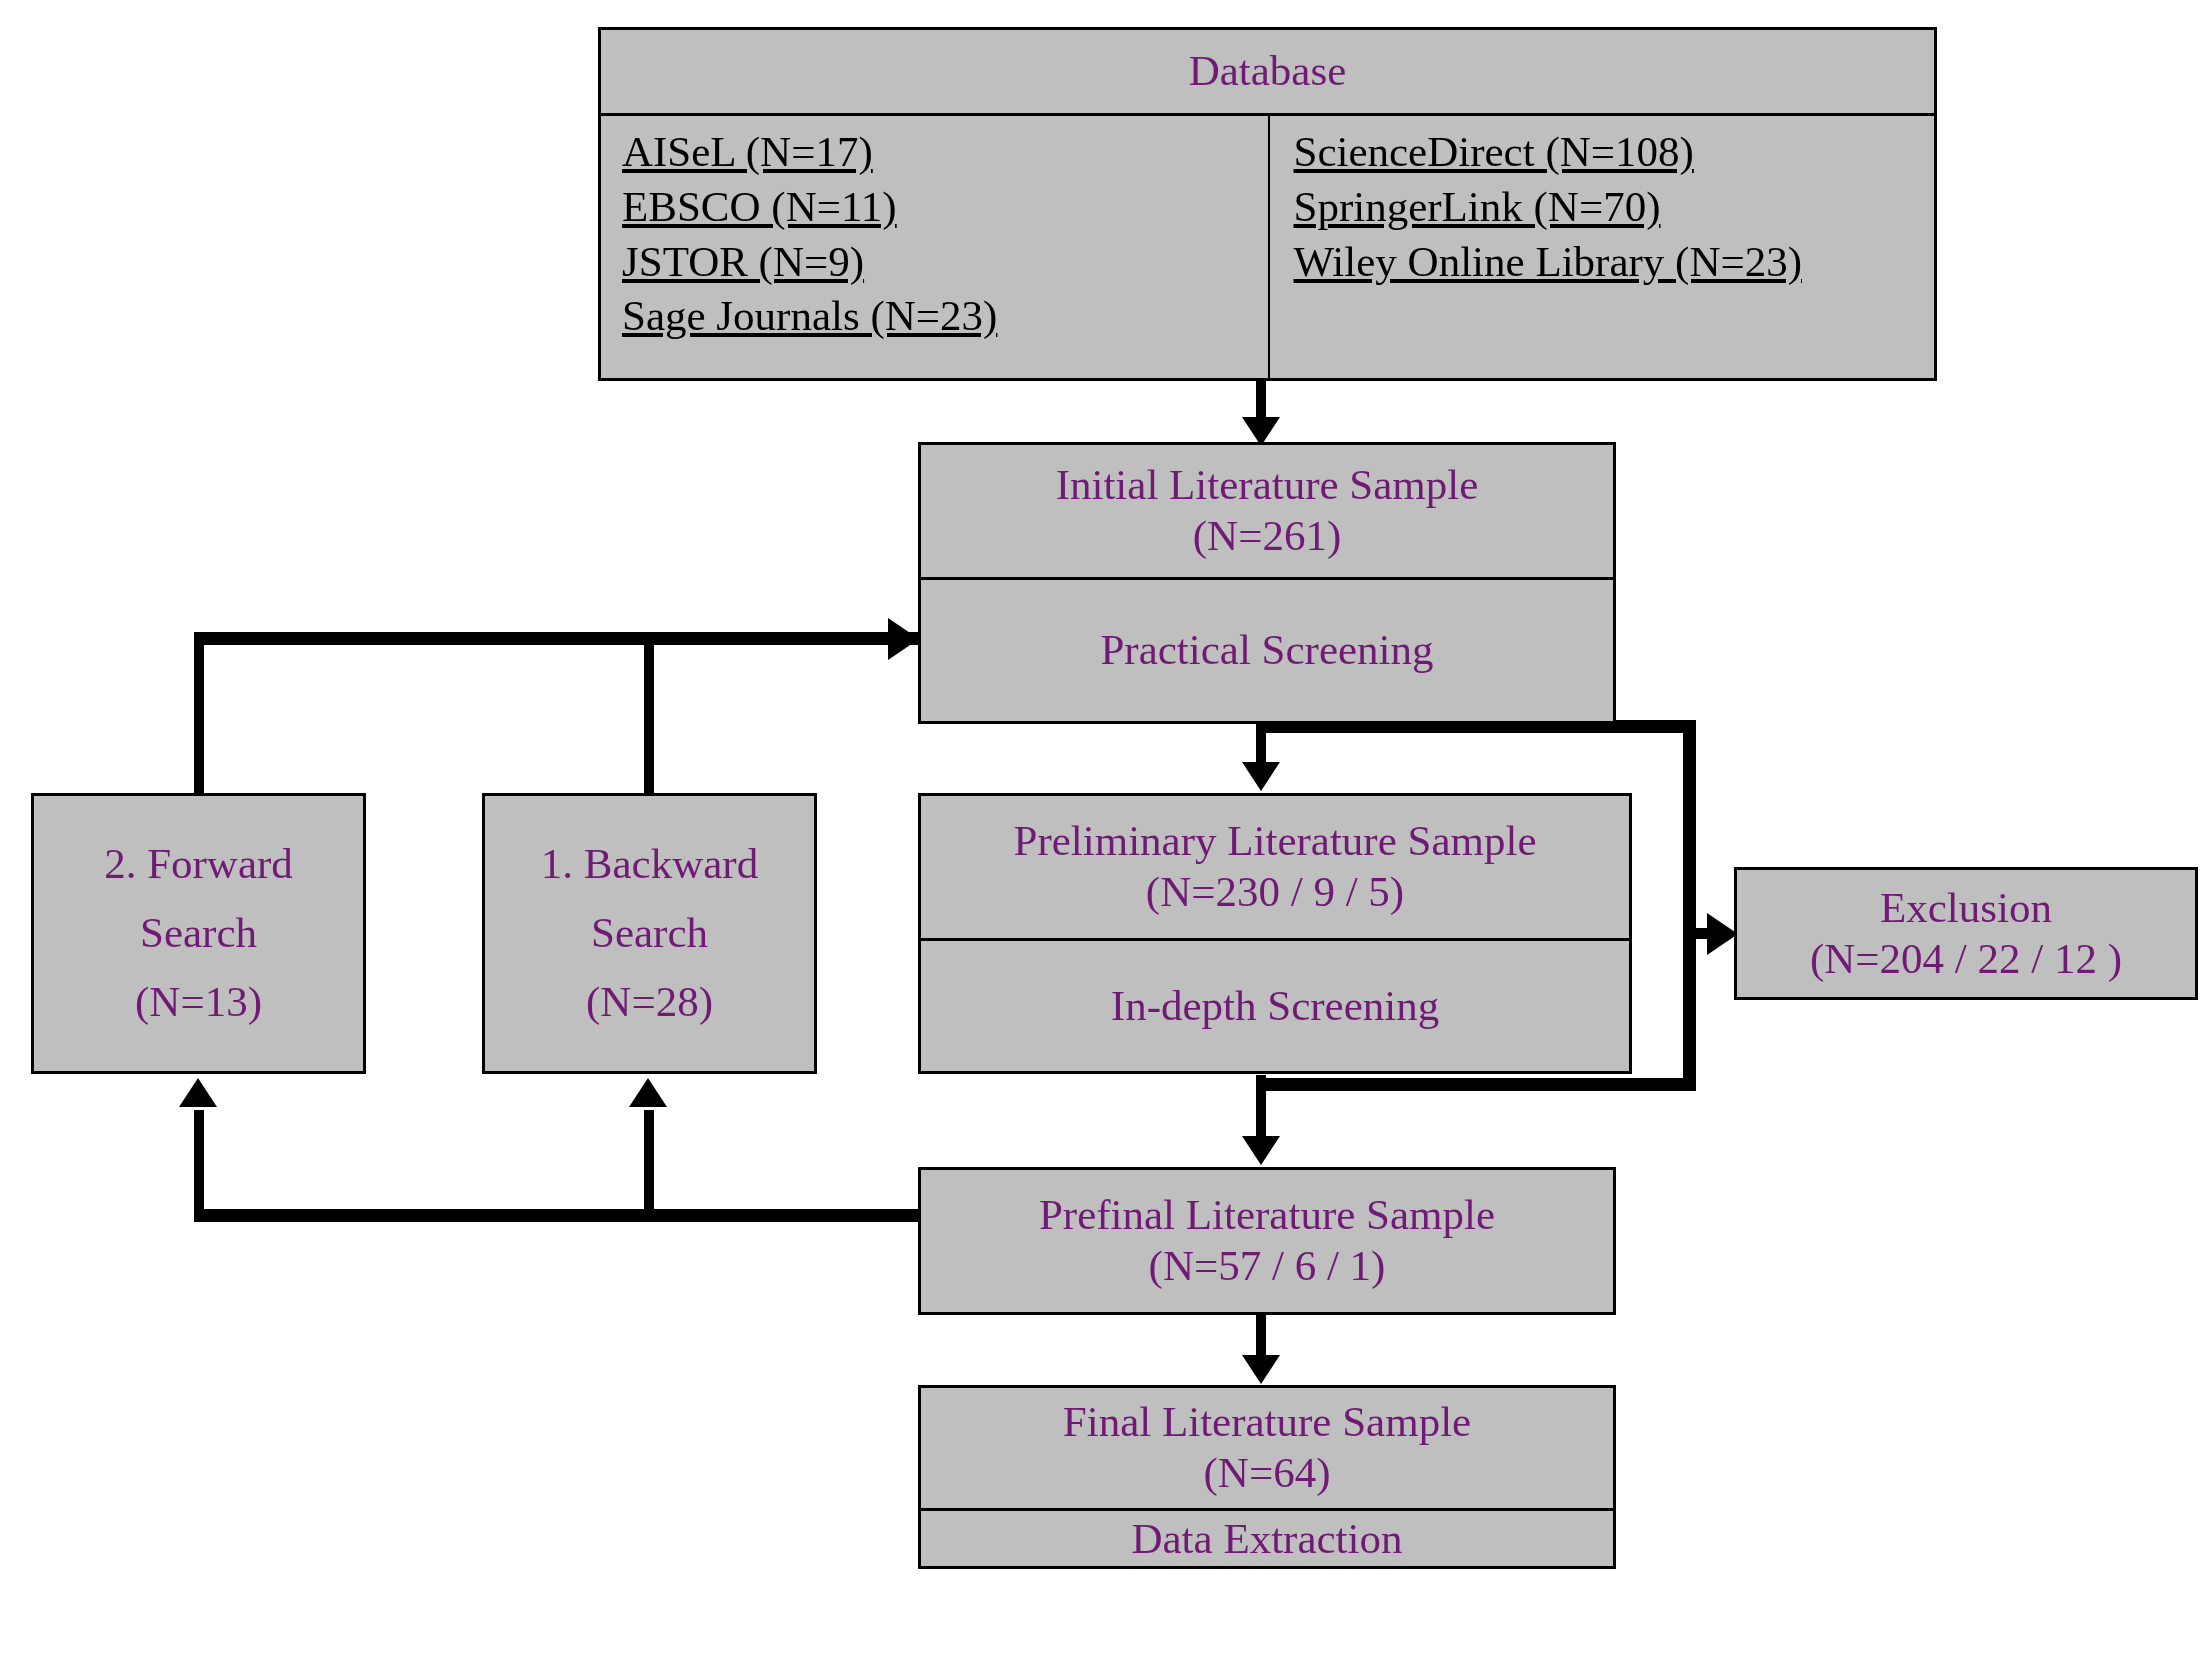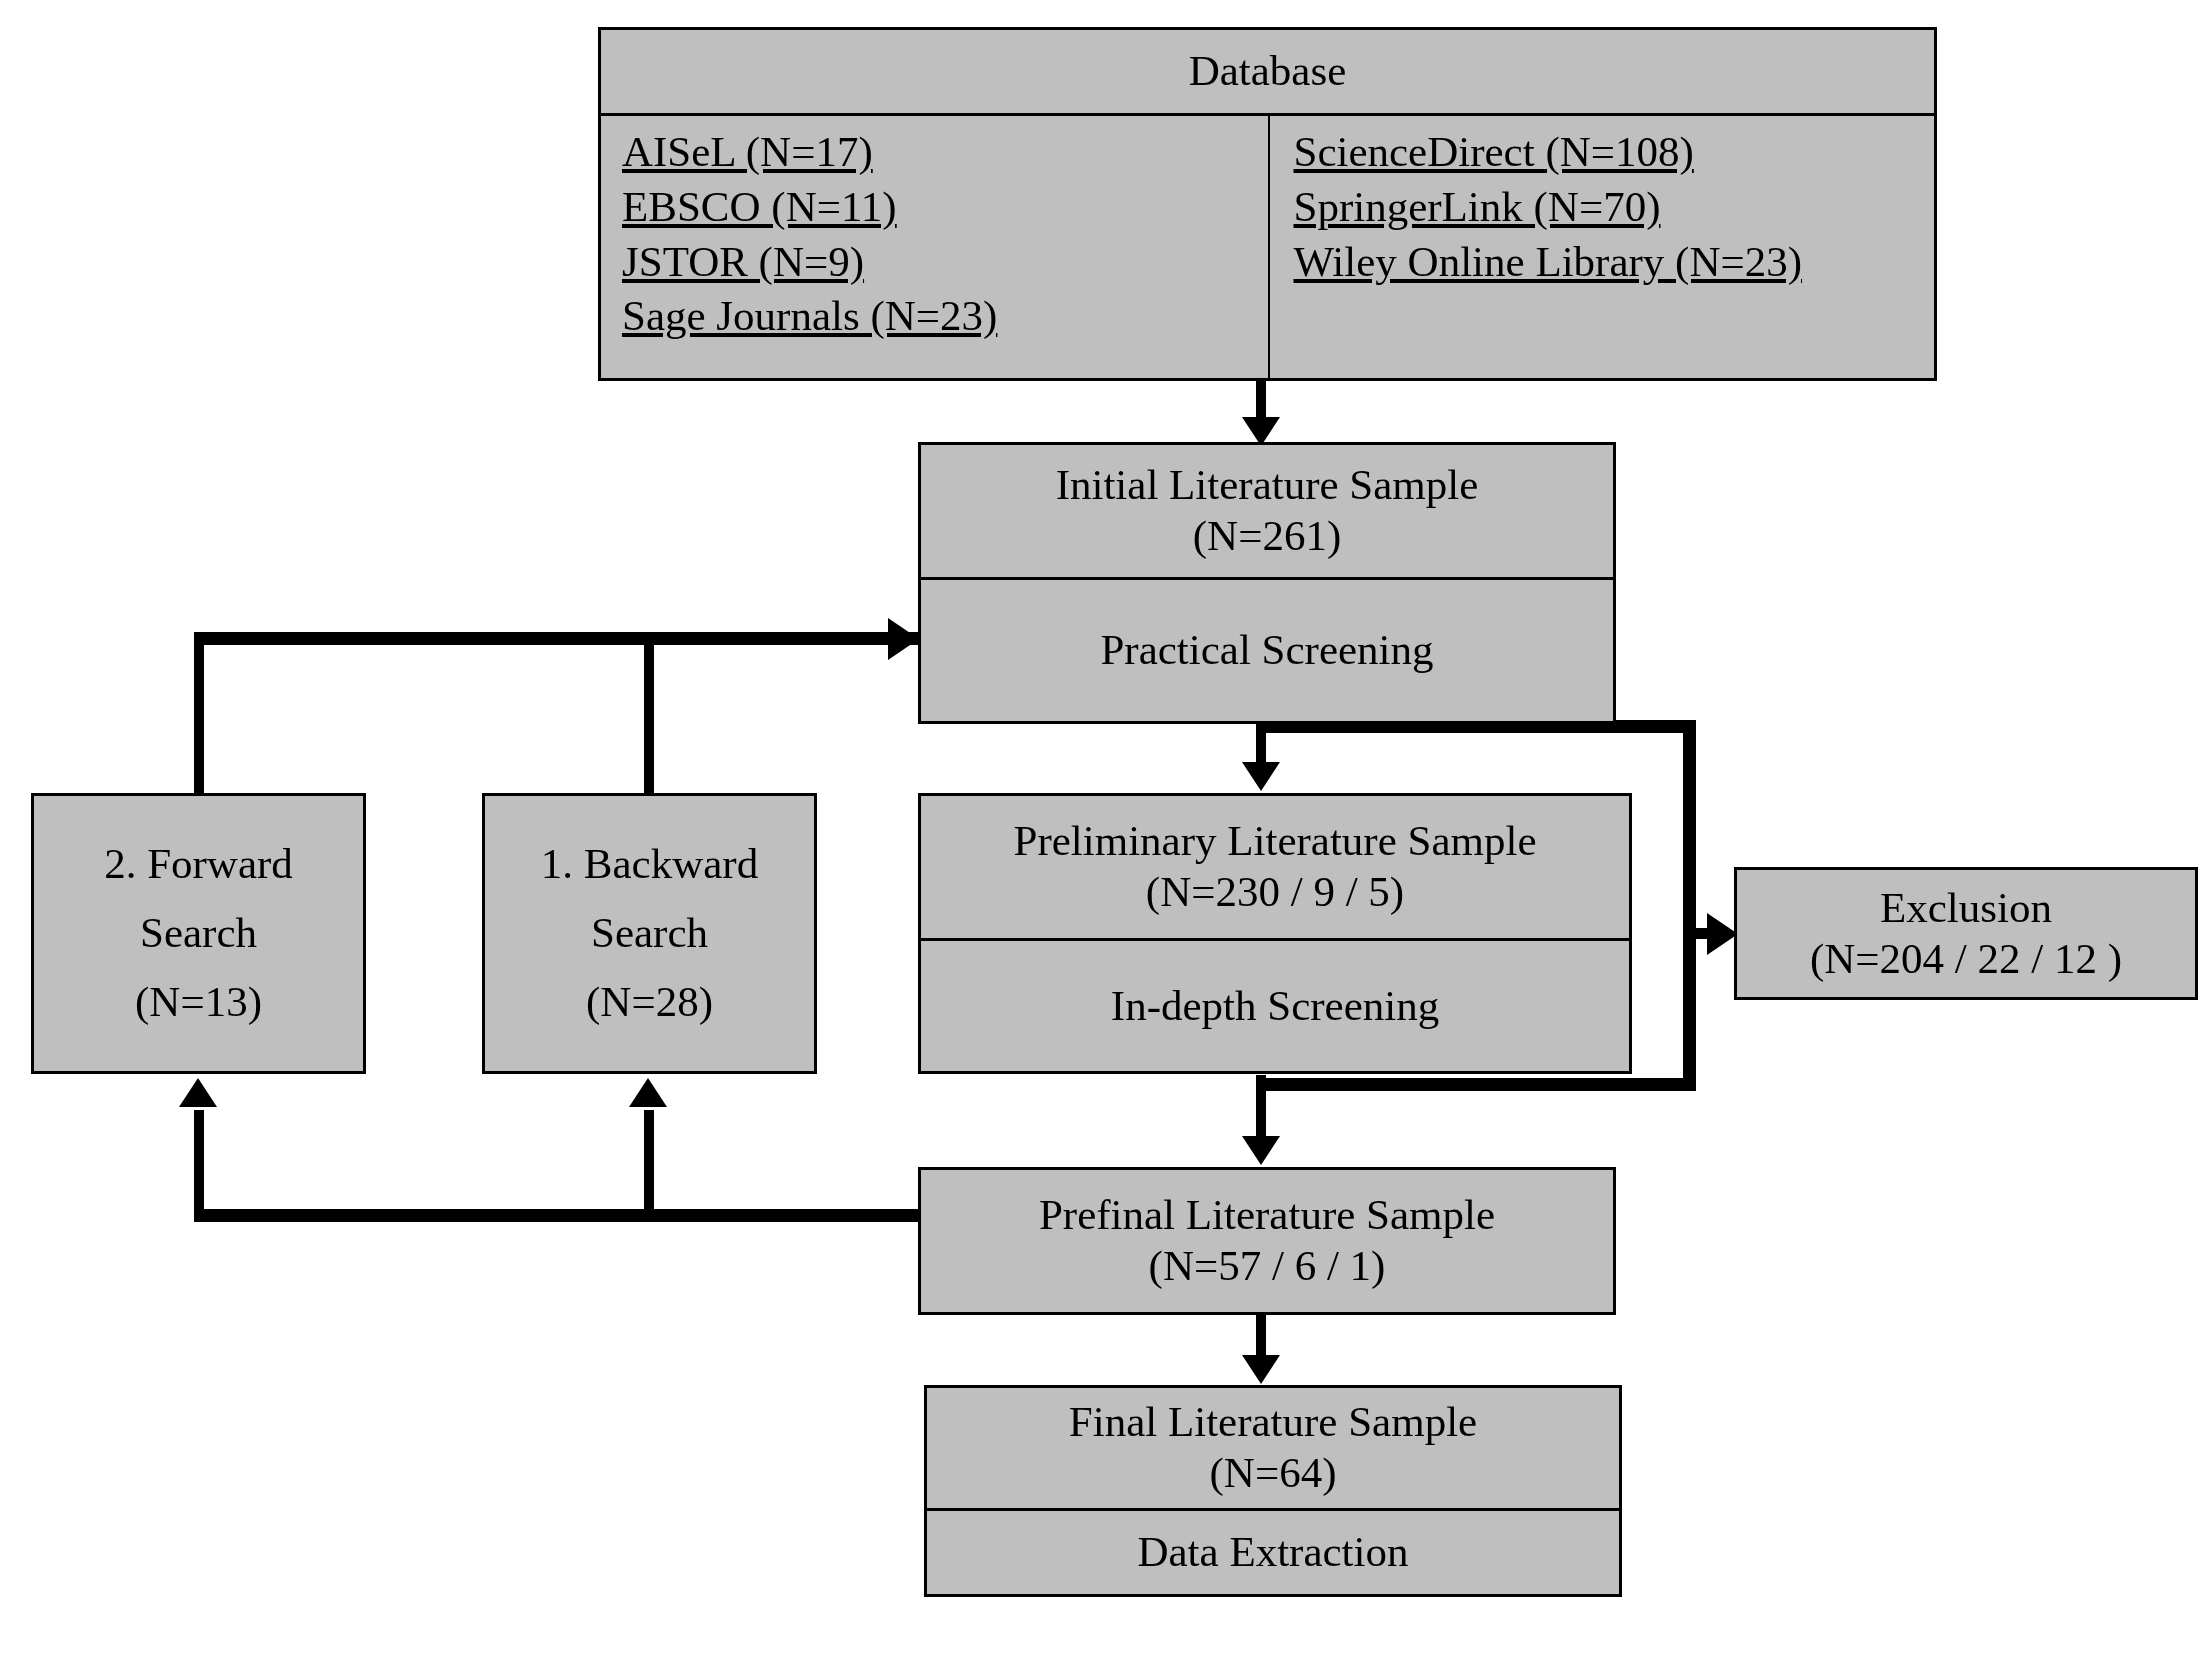--- a/index.html
+++ b/index.html
@@ -25,21 +25,21 @@
     flex-direction: column;
     z-index: 5;
   }
   .cell {
     box-sizing: border-box;
     display: flex;
     flex-direction: column;
     align-items: center;
     justify-content: center;
     text-align: left;
-    color: #000000;
+    color: #701a75;
     line-height: 1.18;
     padding: 2.8px 7px;
   }
   .cell.divider-top {
     border-top: 3.5px solid #000000;
   }
   .txt {
     display: block;
     white-space: nowrap;
   }
@@ -78,21 +78,21 @@
   #initial-top   { flex: 0 0 132px; }
   #initial-bot   { flex: 1 1 auto; }
 
   #prelim-box    { left: 918px; top: 793px; width: 714px; height: 281px; }
   #prelim-top    { flex: 0 0 142px; }
   #prelim-bot    { flex: 1 1 auto; }
 
   #prefinal-box  { left: 918px; top: 1167px; width: 698px; height: 148px; }
   #prefinal-top  { flex: 1 1 auto; }
 
-  #final-box     { left: 918px; top: 1385px; width: 698px; height: 212px; margin-left: 6px; }
+  #final-box     { left: 918px; top: 1385px; width: 698px; height: 184px; }
   #final-top     { flex: 0 0 120px; }
   #final-bot     { flex: 1 1 auto; }
 
   #forward-box   { left: 31px;  top: 793px; width: 335px; height: 281px; }
   #backward-box  { left: 482px; top: 793px; width: 335px; height: 281px; }
   .search-cell   { flex: 1 1 auto; gap: 18px; }
 
   #exclusion-box { left: 1734px; top: 867px; width: 464px; height: 133px; }
   #exclusion-cell{ flex: 1 1 auto; }
 

